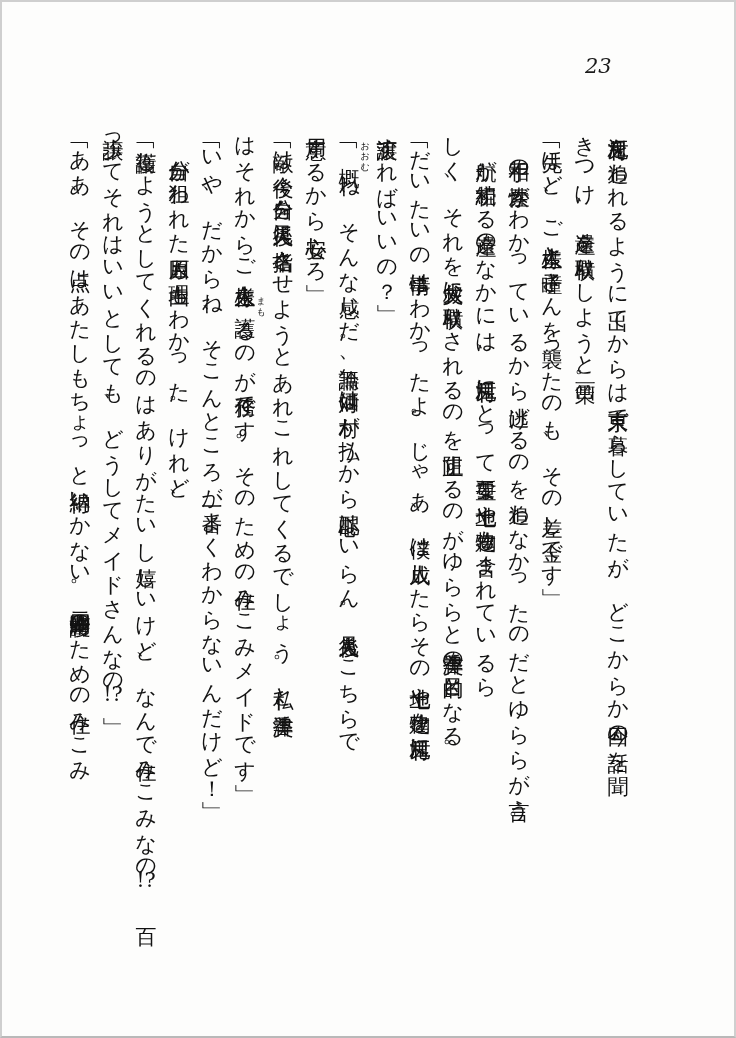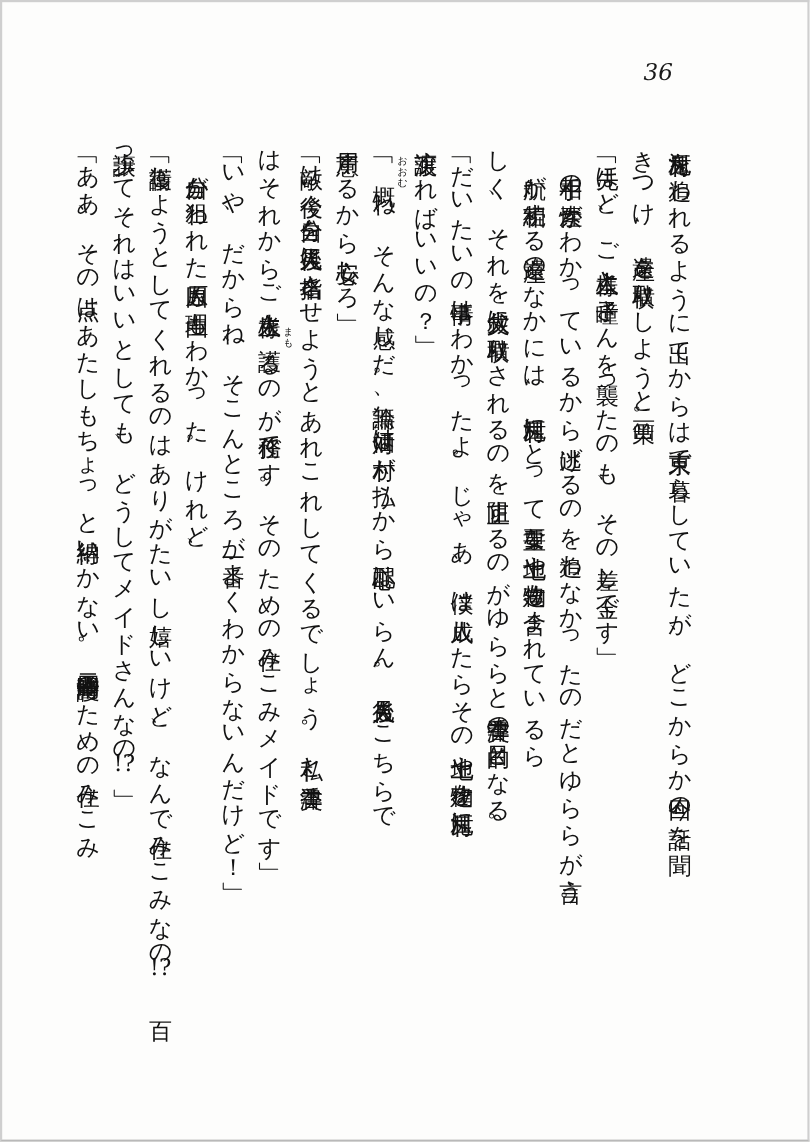--- a/index.html
+++ b/index.html
@@ -58,21 +58,21 @@
   ruby rt {
     font-size: 9px;
     letter-spacing: 0;
     font-family: "DejaVu Serif", "Liberation Serif", serif;
   }
 </style>
 </head>
 <body>
 
 <div class="page">
-  <div class="page-number">36</div>
+  <div class="page-number">23</div>
   <div class="text-block">
       <div class="line indent-none">鬼江村を追われるように出てからは東京で暮らしていたが、どこからか今回の話を聞</div>
       <div class="line indent-none">きつけ、遺産を横取りしようと画策。</div>
       <div class="line indent-dialogue">「先ほど、ご主人様と瞳子さんを襲ったのも、その差し金です」</div>
       <div class="line indent-paragraph">相手の素性がわかっているから逃げるのを追わなかったのだとゆららが言う。</div>
       <div class="line indent-paragraph">航が相続する遺産のなかには、鬼江村にとって重要な土地や建物も含まれているら</div>
       <div class="line indent-none">しく、それを大叔父に横取りされるのを阻止するのがゆららと香津美の目的となる。</div>
       <div class="line indent-dialogue">「だいたいの事情はわかったよ。じゃあ、僕は成人したらその土地や建物を鬼江村に</div>
       <div class="line indent-none">譲渡すればいいの？」</div>
       <div class="line indent-dialogue">「<ruby>概<rt>おおむ</rt></ruby>ね、そんな感じだ。無論、対価は村が払うから心配はいらん。後見人もこちらで</div>

